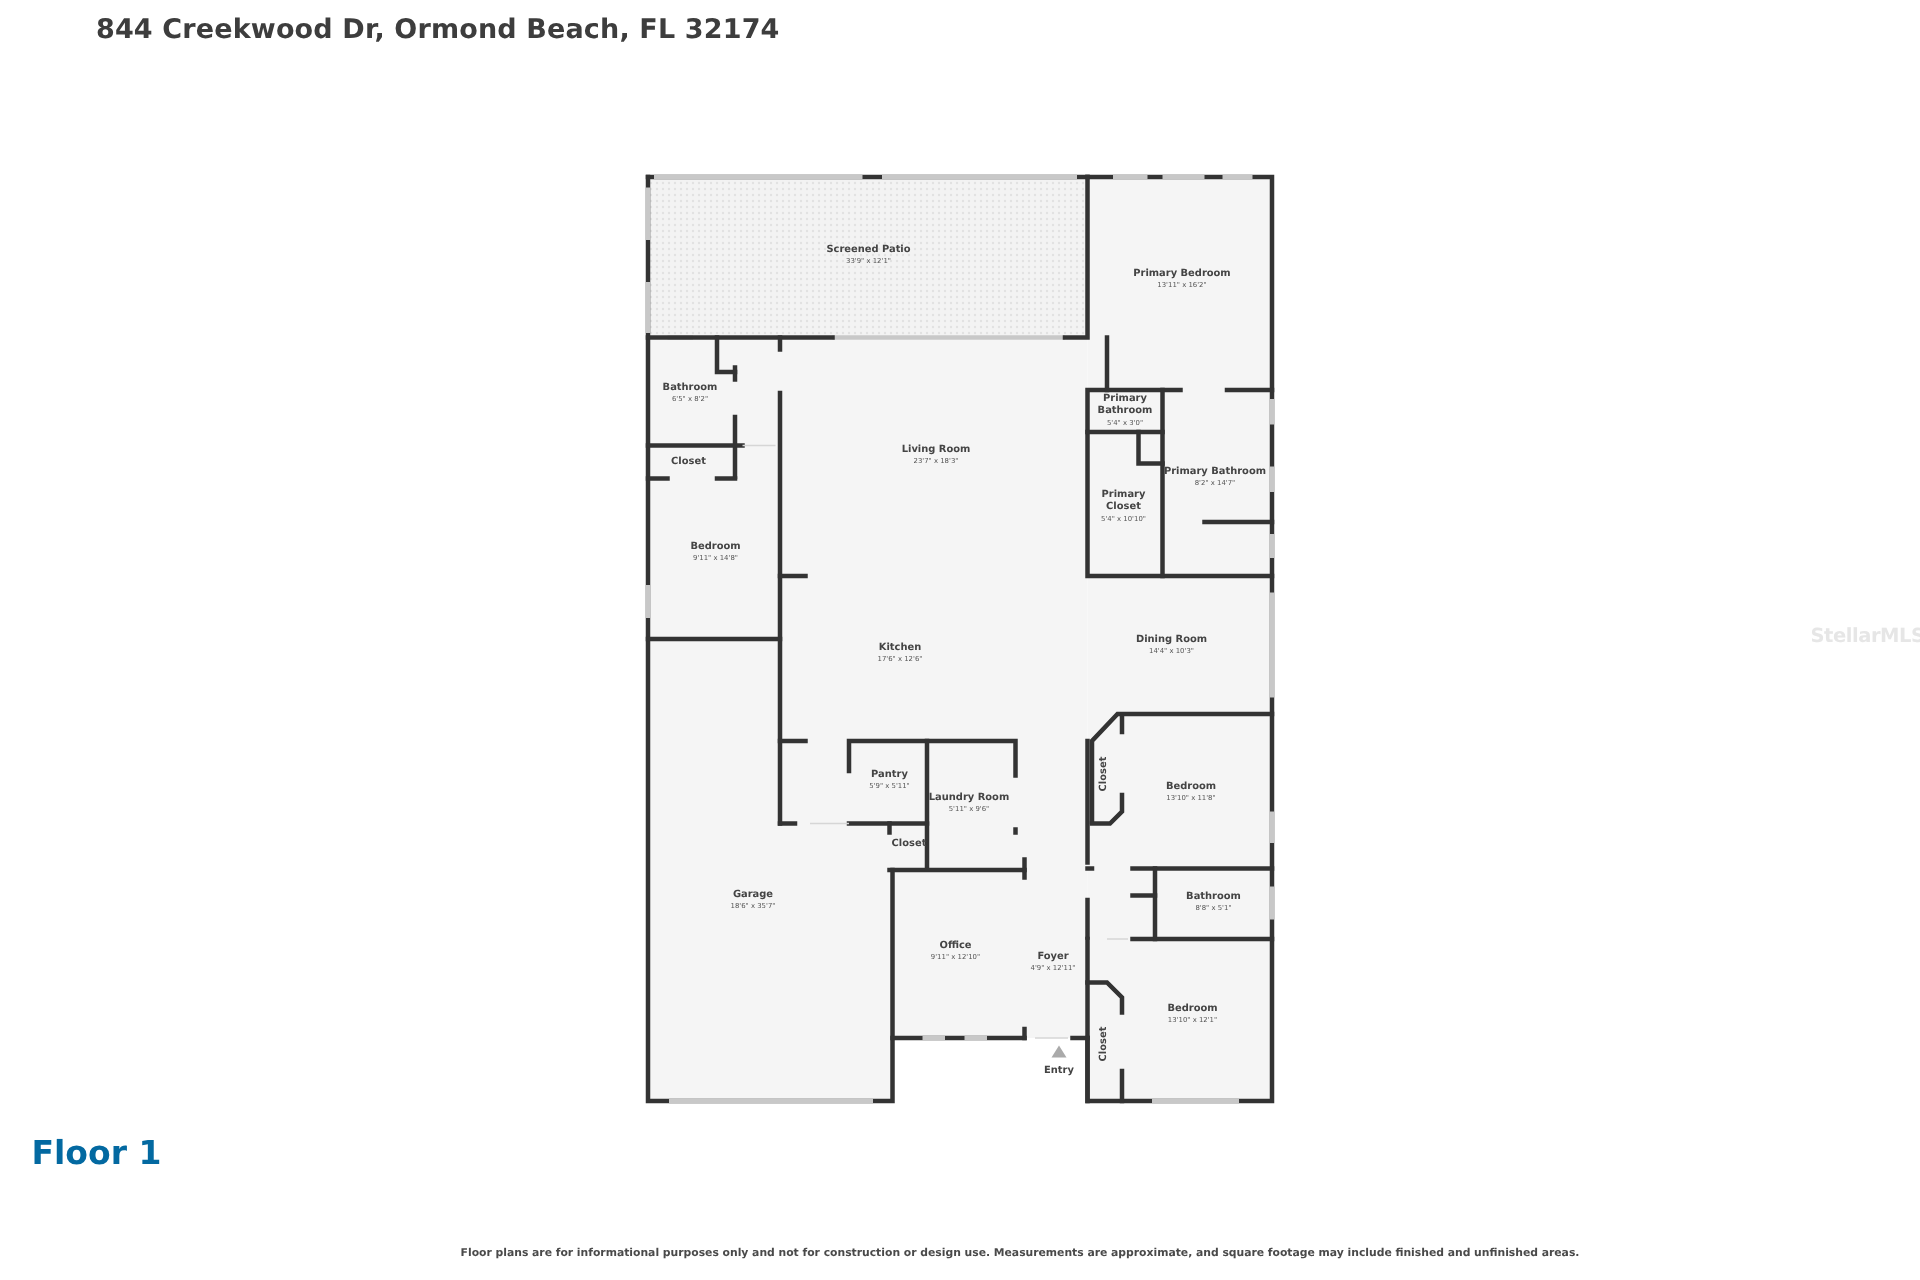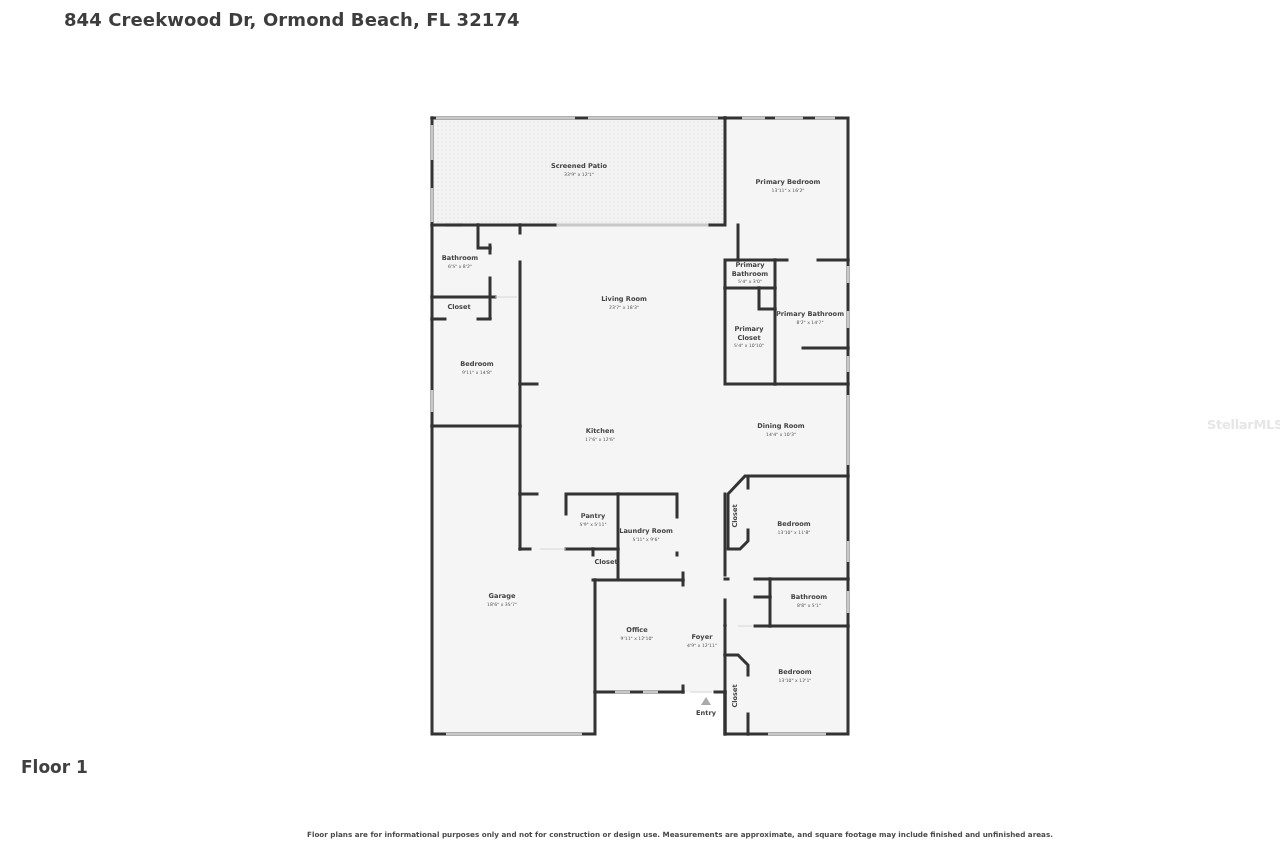--- a/index.html
+++ b/index.html
@@ -6,21 +6,21 @@
   body {
     width: 1280px; height: 853px; background: #ffffff; position: relative; overflow: hidden;
     font-family: "DejaVu Sans", sans-serif; color: #3a3a3a;
   }
   .address {
     position: absolute; left: 21px; top: 9px; font-size: 18px; font-weight: bold; color: #3d3d3d;
     letter-spacing: 0.1px;
     margin-left: 43px;
   }
   .floor-label {
-    position: absolute; left: 21px; top: 757px; font-size: 17px; font-weight: bold; color: #404040;
+    position: absolute; left: 21px; top: 757px; font-size: 22px; font-weight: bold; color: #0369a1;
   }
   .disclaimer {
     position: absolute; left: 0; width: 1280px; top: 830px; text-align: center;
     font-size: 7.2px; font-weight: bold; color: #4a4a4a; padding-left: 40px;
   }
   .watermark {
     position: absolute; left: 1207px; top: 417px; font-size: 13px; font-weight: bold;
     color: #e6e6e6; letter-spacing: -0.3px;
   }
   svg.plan { position: absolute; left: 0; top: 0; }

